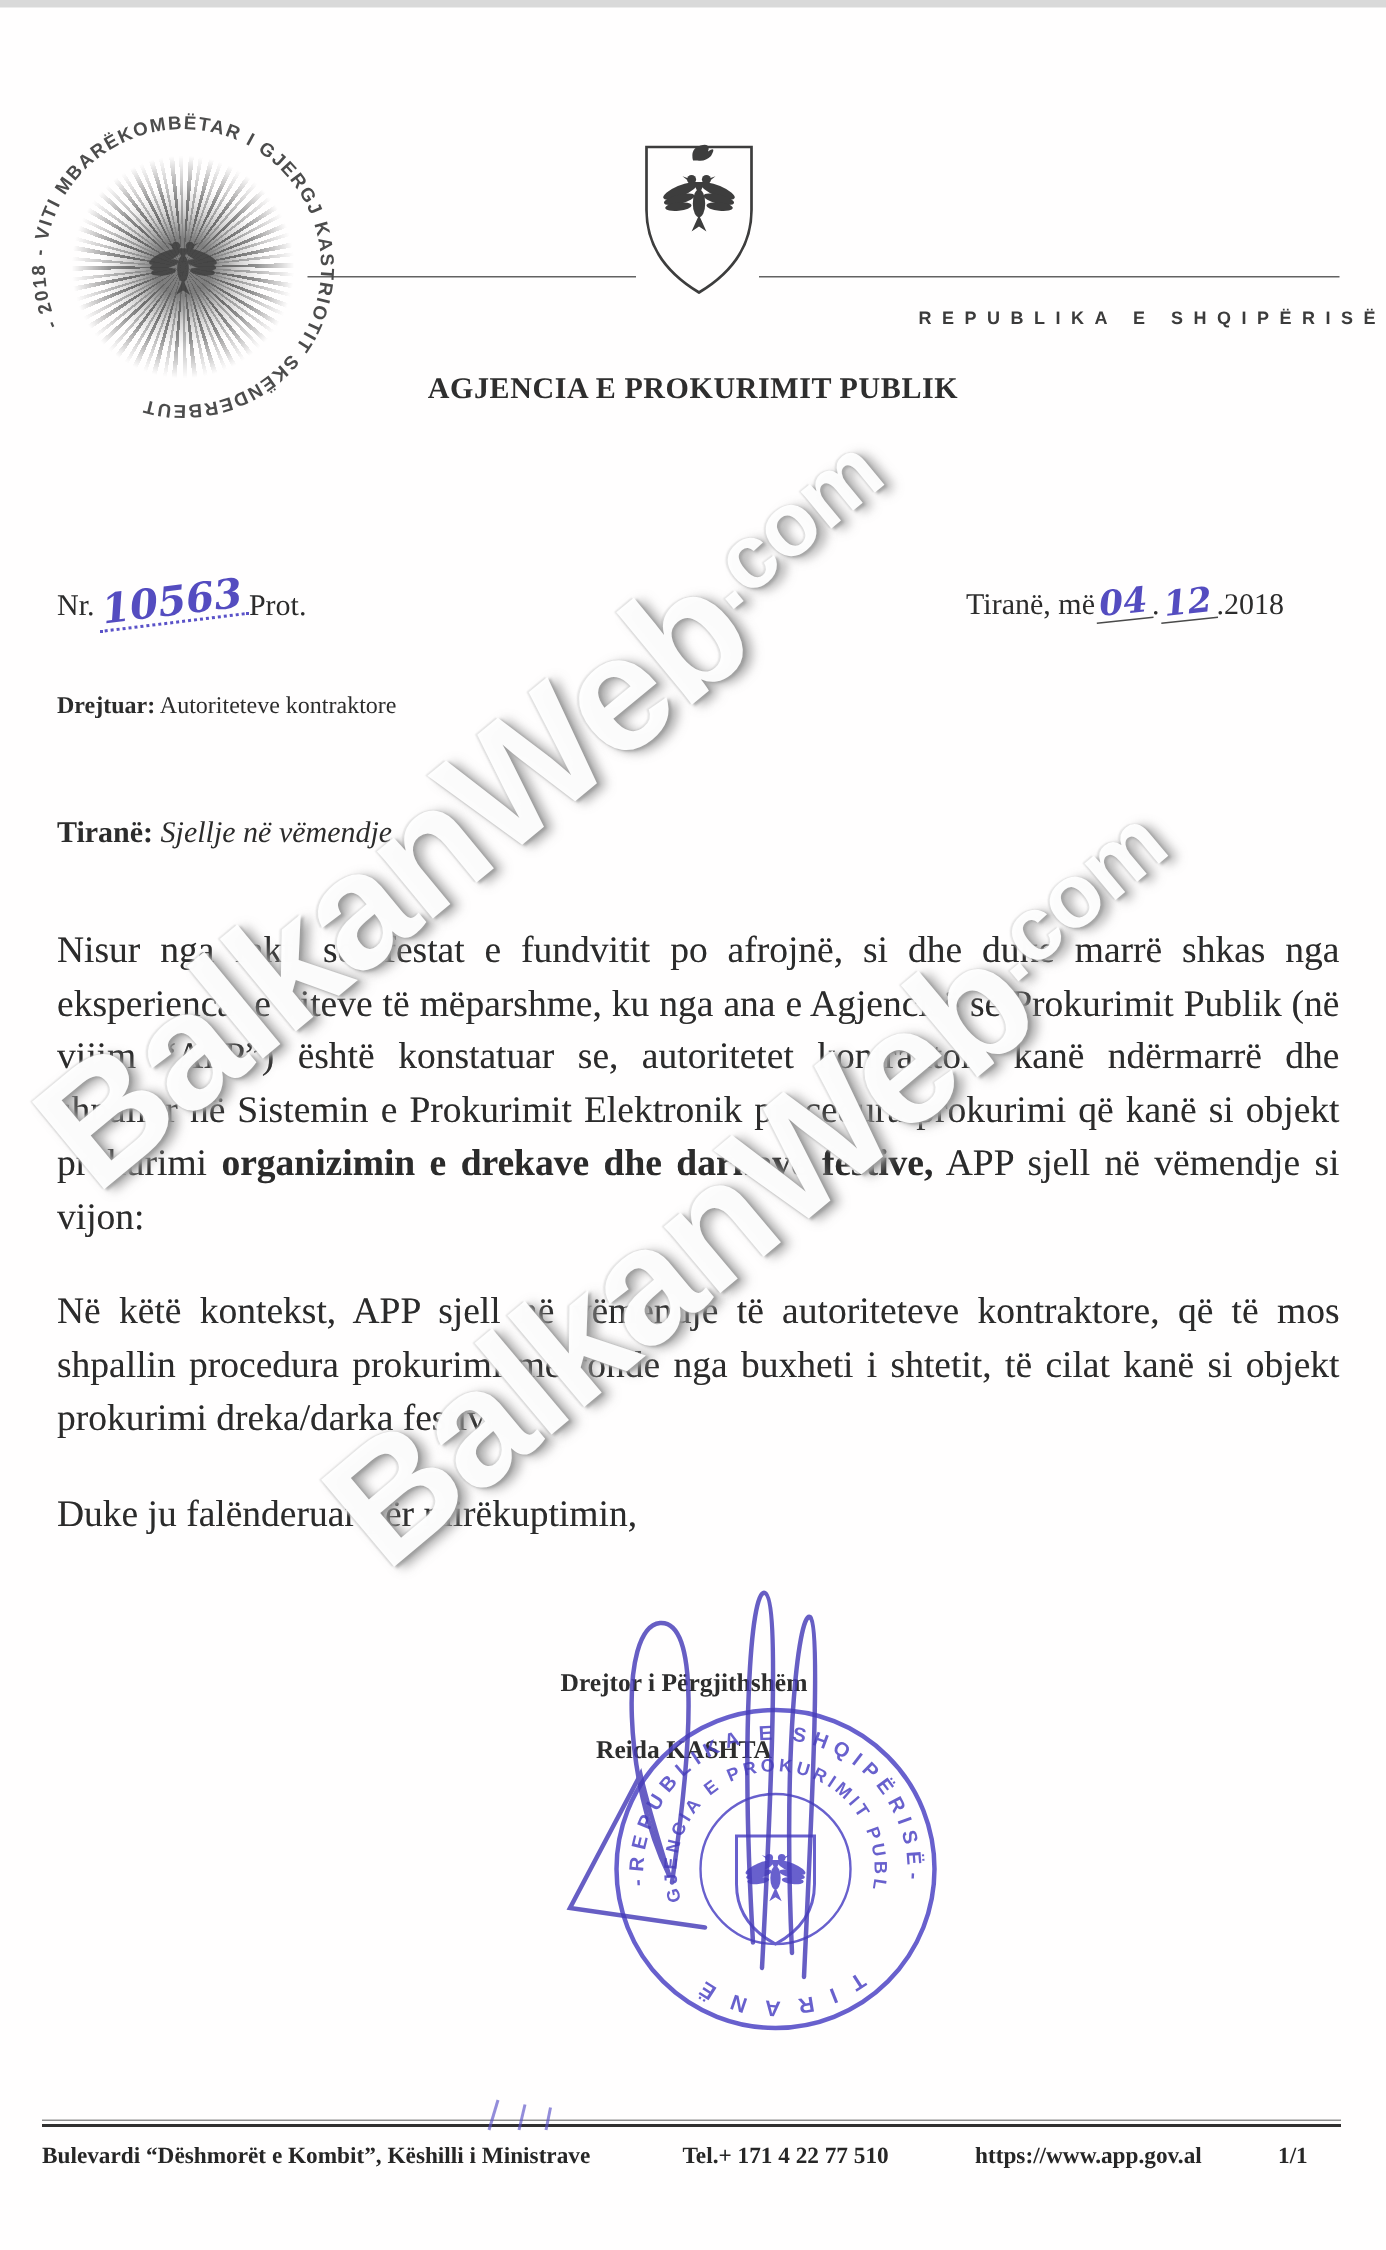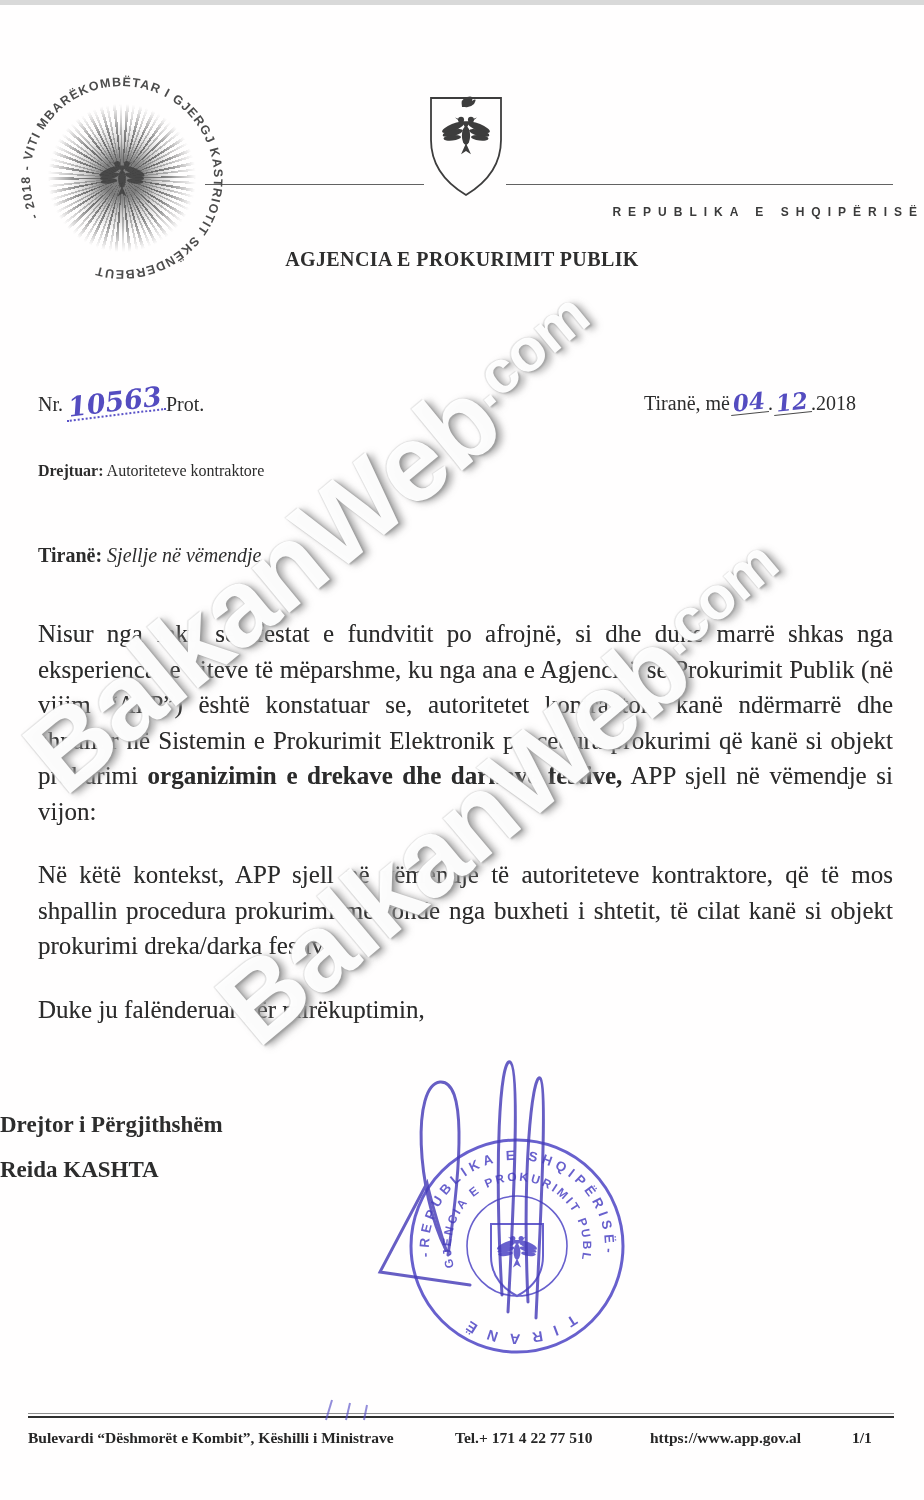--- a/index.html
+++ b/index.html
@@ -64,22 +64,22 @@
   .lbl { font-weight:bold; }
   .subject .val { font-style:italic; }
 
   
   .body-text { position:absolute; left:38px; top:616px; width:855px; font-size:25px;
     line-height:1.42; text-align:justify; color:#2b2b2b; text-shadow:0 0 .4px rgba(40,40,40,.35); }
   .body-text p { margin-bottom:28px; }
   .body-text .closing { text-align:left; }
 
   
-  .sig-title, .sig-name { position:absolute; left:0; width:912px; 
-    font-weight:bold; font-size:23px; color:#2d2d2d; }
+  .sig-title, .sig-name { position:absolute; left:0; width:912px; text-align:center;
+    font-weight:bold; font-size:17px; color:#2d2d2d; }
   .sig-title { top:1112px; }
   .sig-name  { top:1157px; }
 
   
   .stamp-svg { position:absolute; left:405px; top:1134px; width:224px; height:224px;
     z-index:6; opacity:.84; filter:blur(.4px); }
   .stamp-svg text { font-family:"Liberation Sans", sans-serif; font-weight:bold; fill:#4c43c4; }
   .ring-outer-text { font-size:13.5px; letter-spacing:4.5px; }
   .ring-inner-text { font-size:12px;   letter-spacing:2.5px; }
   .ring-city-text  { font-size:14.5px; letter-spacing:11px; }

